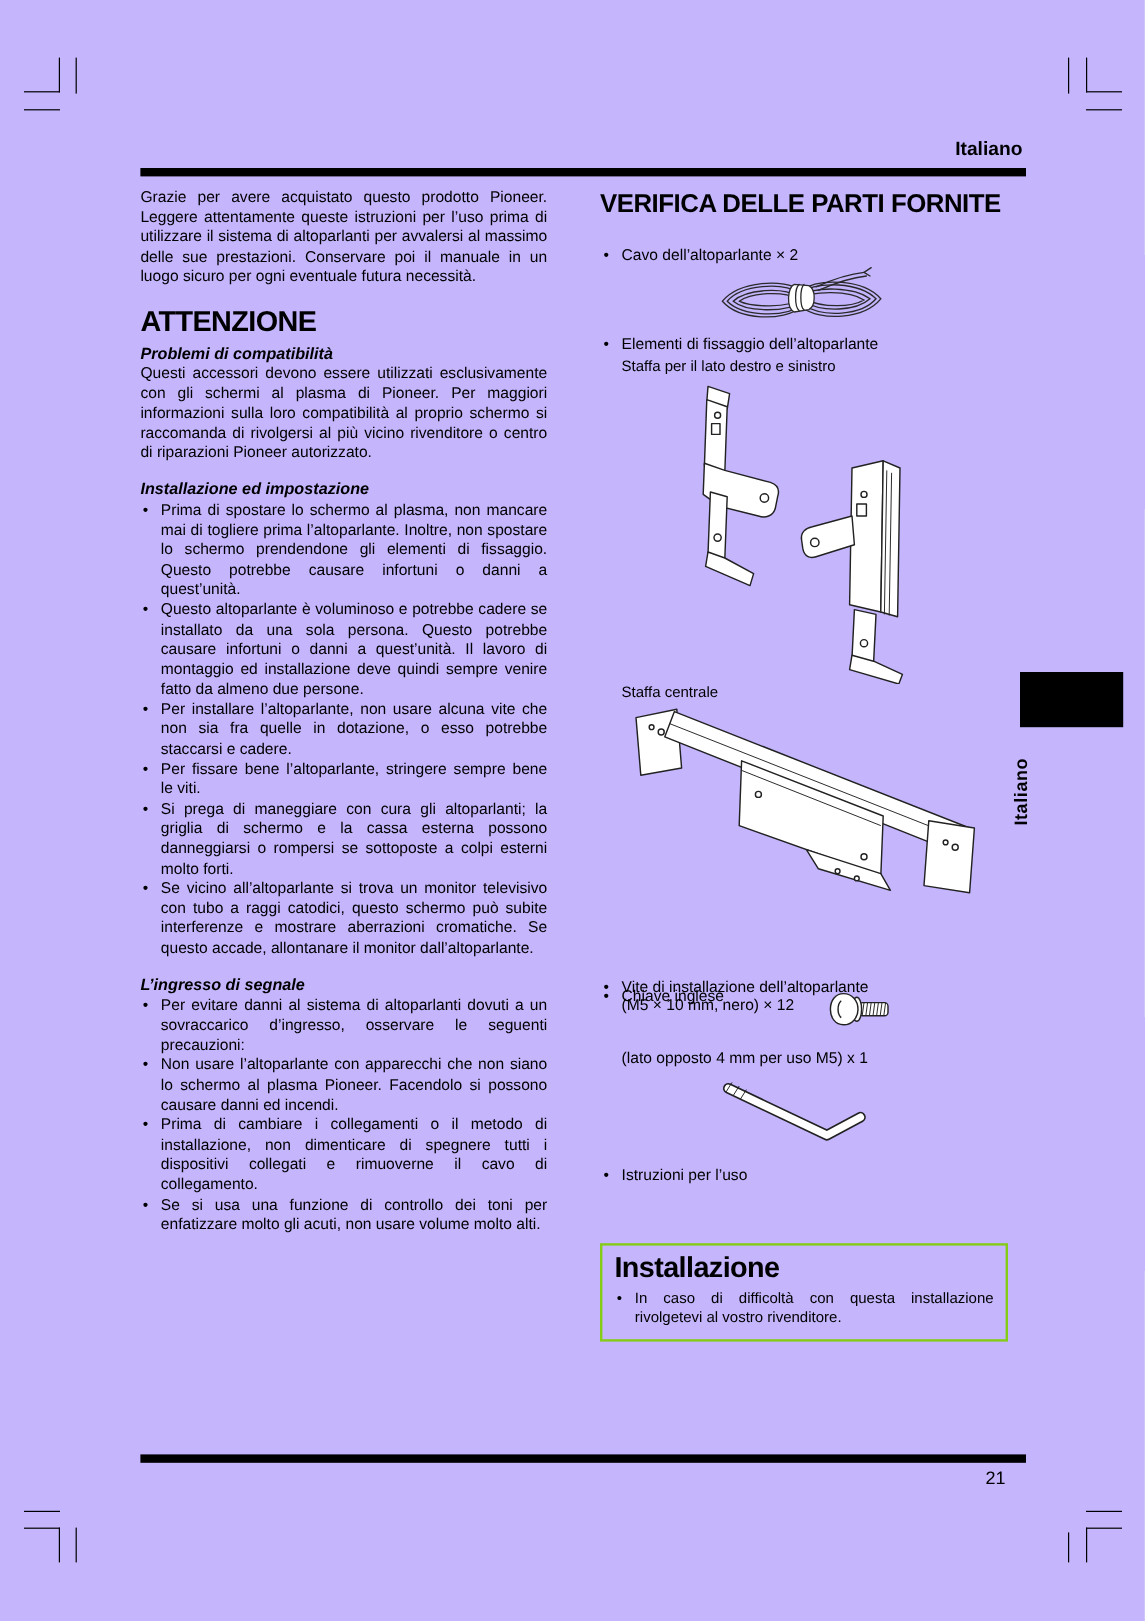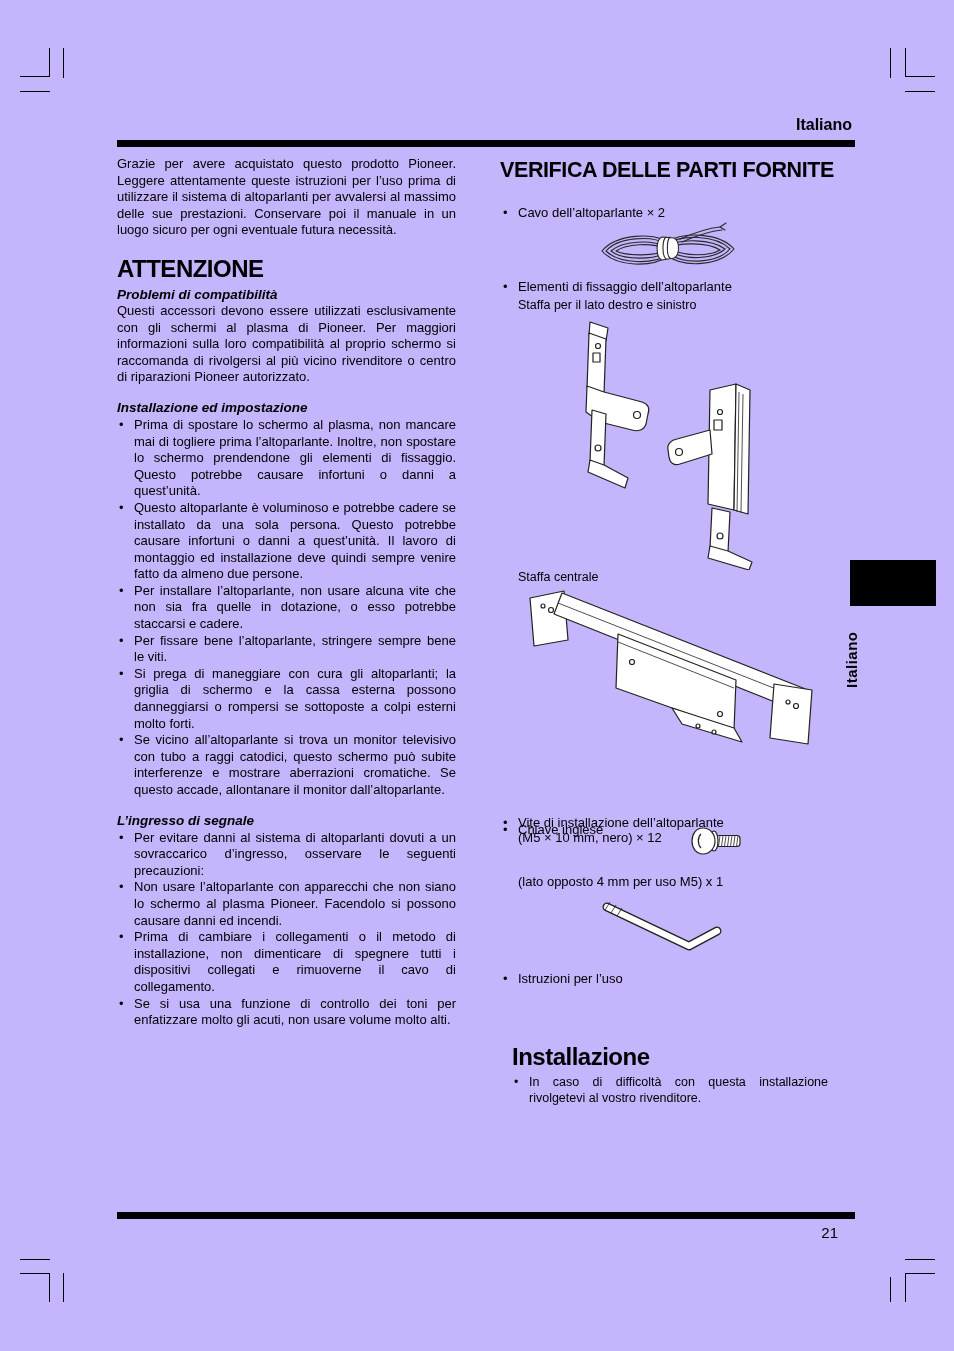--- a/index.html
+++ b/index.html
@@ -51,21 +51,21 @@
   .r-item { position:absolute; left:0; font-size:13px; line-height:17px; }
   .r-item.bulleted { padding-left:18px; }
   .r-item.bulleted::before { content:"•"; position:absolute; left:3px; top:0; }
   .r-caption { position:absolute; font-size:12.5px; left:18px; }
   .r-spec { position:absolute; font-size:13px; left:18px; }
   .illus { position:absolute; }
 
   
   .install-box {
     position:absolute; top:878px; left:0; width:316px;
-    border:2px solid #c4b5fd; padding:5px 10px 10px 10px;
+    border:2px solid #84cc16; padding:5px 10px 10px 10px;
   }
   .install-box h2 { font-size:24px; font-weight:bold; margin:0 0 3px 0; letter-spacing:-0.5px; }
   .install-box li { font-size:12.5px; line-height:16.2px; text-align:justify; }
 
   
   .side-tab { position:absolute; left:850px; top:560px; width:86px; height:46px; background:#000; }
   .side-vertical {
     position:absolute; left:843px; top:608px; height:80px;
     writing-mode:vertical-rl; transform:rotate(180deg);
     font-size:15px; font-weight:bold; letter-spacing:0.5px;

